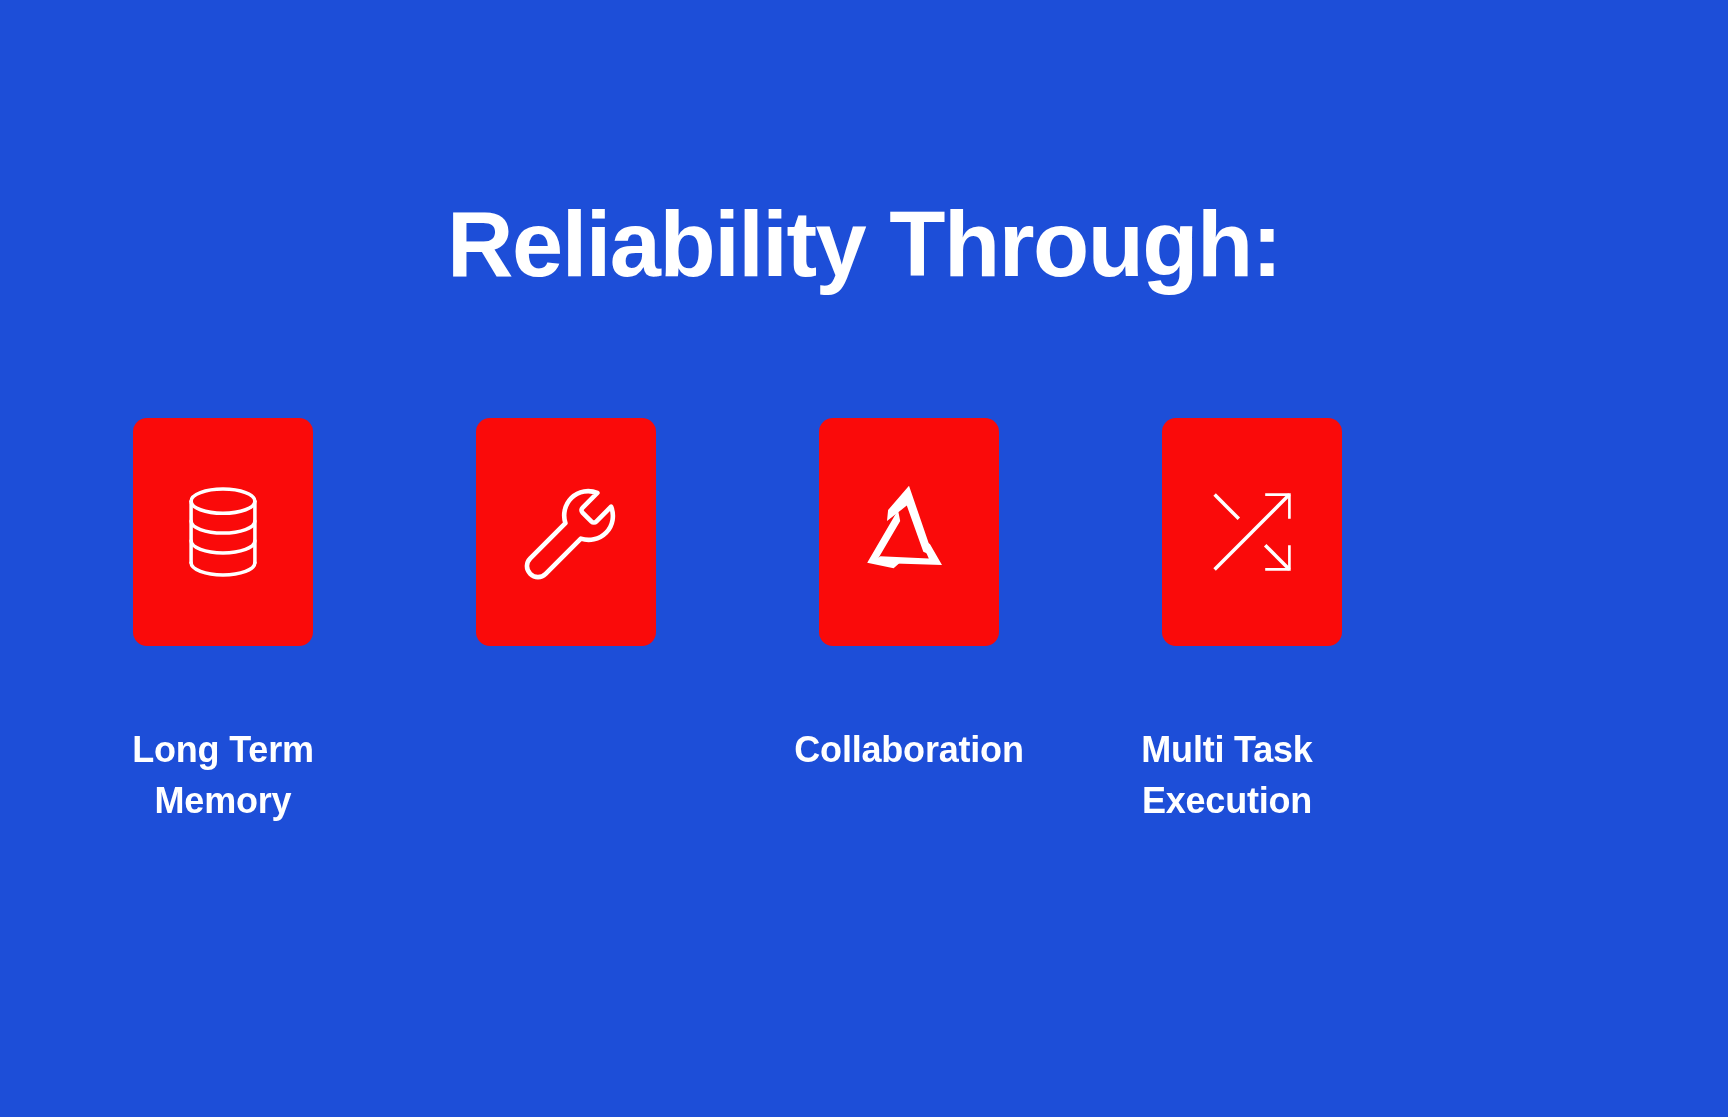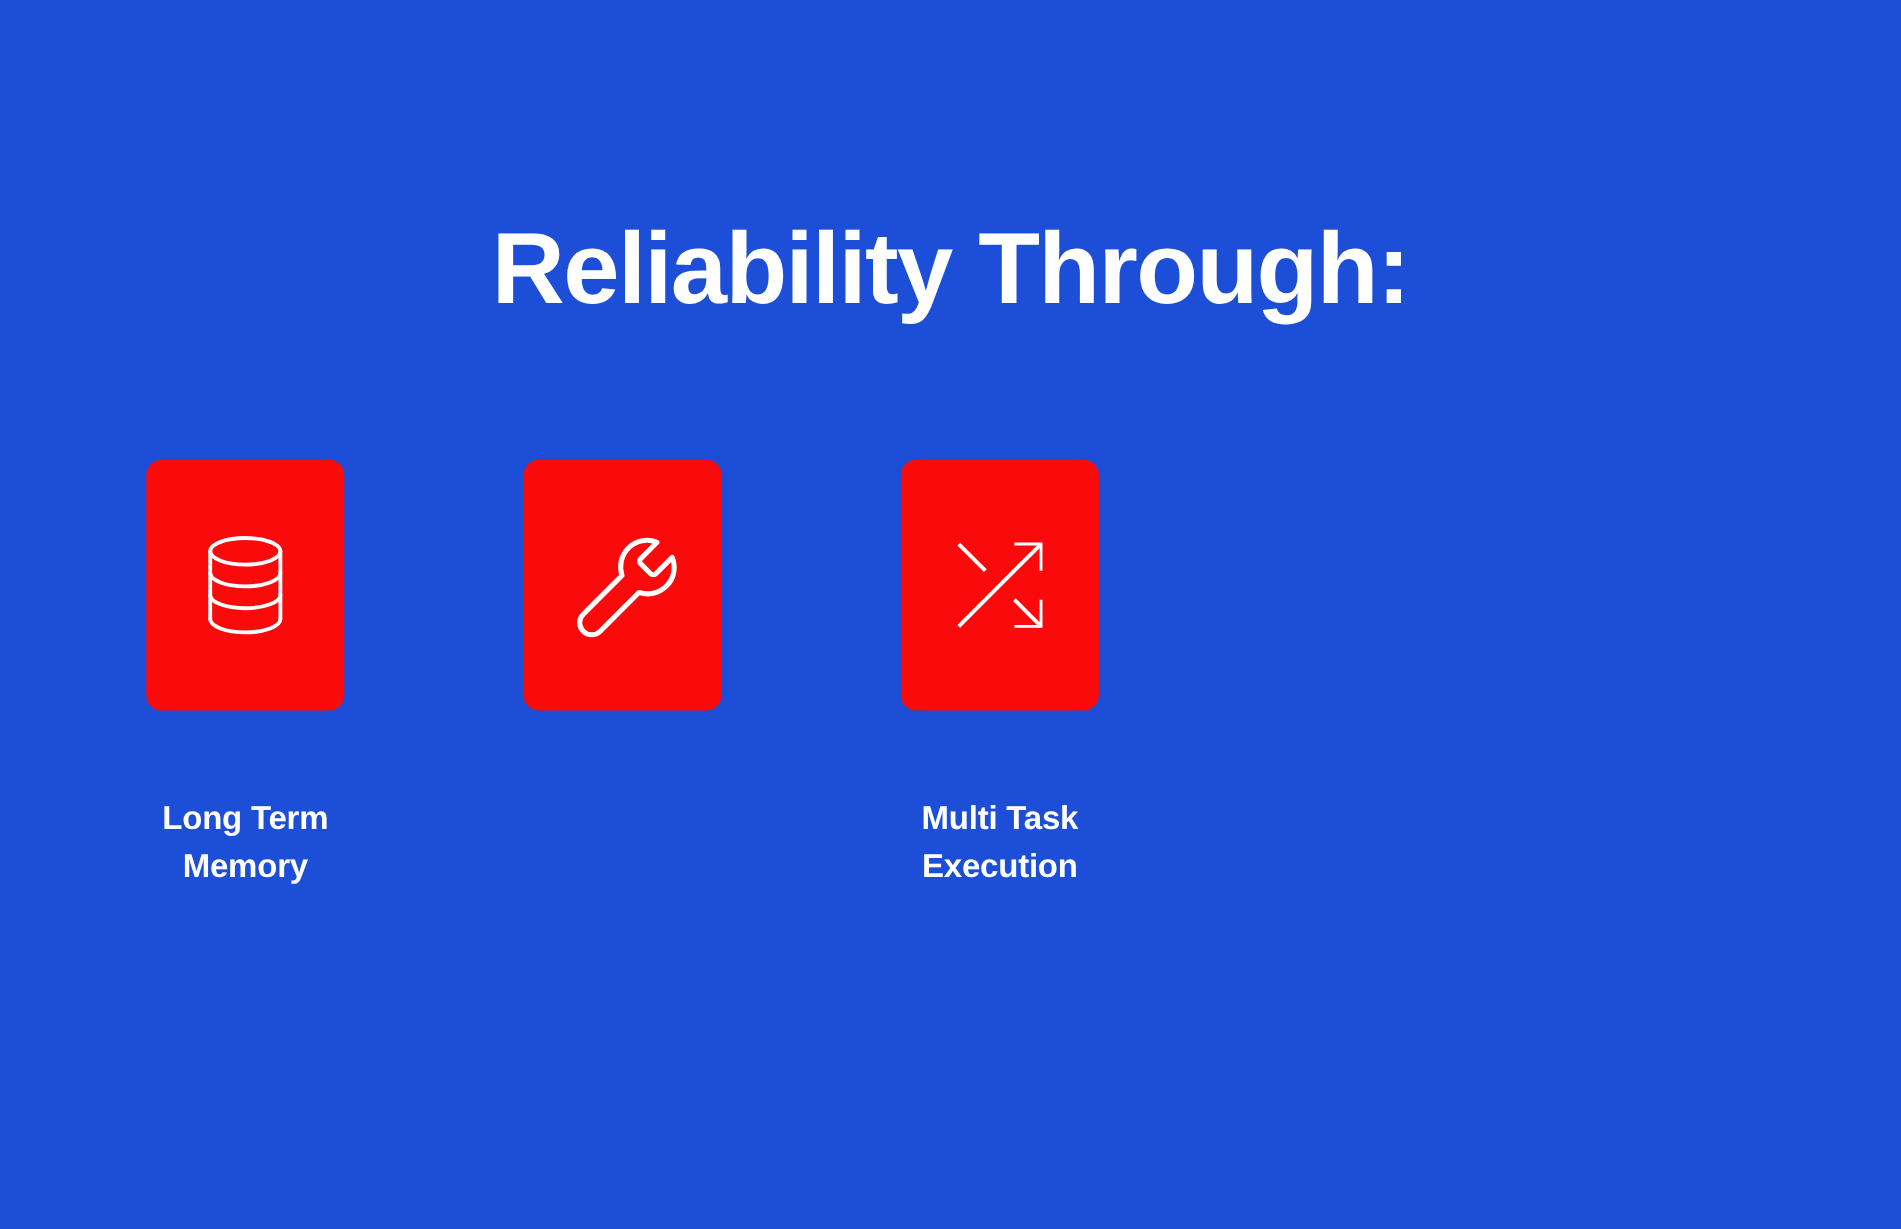--- a/index.html
+++ b/index.html
@@ -43,40 +43,40 @@
     justify-content: flex-start;
     align-items: flex-start;
   }
   .card {
     width: 180px;
     margin-right: 163px;
     display: flex;
     flex-direction: column;
     align-items: center;
   }
-  .card:last-child { margin-right: 0; }
+  .card:last-child { margin-right: 0; align-items: flex-end; }
   .card-tile {
     width: 180px;
     height: 228px;
     background: #fa0a0a;
     border-radius: 14px;
     display: flex;
     align-items: center;
     justify-content: center;
     box-sizing: border-box;
   }
   .card-icon {
     width: 110px;
     height: 110px;
     display: block;
   }
   .card-label {
     margin-top: 78px;
     color: #ffffff;
-    font-size: 30px;
+    font-size: 36px;
     font-weight: 700;
     line-height: 1.42;
     text-align: center;
     letter-spacing: -0.2px;
     white-space: pre-line;
     width: 230px;
   }
 </style>
 </head>
 <body>
@@ -105,20 +105,35 @@
     </div>
 
     <div class="card">
       <div class="card-tile">
         <svg class="card-icon" viewBox="0 0 100 100">
           <path d="M78.5 14.5 C71 11.5 61.5 12.5 55 19 C48.5 25.5 47 34.5 49.5 42 L17.5 74 C13.5 78 13.5 84 17.5 88 C21.5 92 27.5 92 31.5 88 L63.5 56 C71 58.5 80 57 86.5 50.5 C93 44 94 34.5 91 27 L77.5 40.5 C76.3 41.7 74.4 41.7 73.2 40.5 L65 32.3 C63.8 31.1 63.8 29.2 65 28 Z" fill="none" stroke="#ffffff" stroke-width="4.2" stroke-linejoin="round" stroke-linecap="round"></path>
         </svg>
       </div>
     </div>
 
+    <div class="card">
+      <div class="card-tile">
+        <svg class="card-icon" viewBox="0 0 100 100">
+          <g fill="#ffffff">
+
+            <path d="M50 8 L72 72 L63 68 L48 26 L30 40 L31 30 Z"></path>
+
+            <path d="M80 80 L16 78 L24 72 L68 74 L60 56 L69 61 Z"></path>
+
+            <path d="M12 78 L40 30 L42 40 L22 74 L44 76 L36 83 Z"></path>
+          </g>
+        </svg>
+      </div>
+      <div class="card-label">Collaboration</div>
+    </div>
 
     <div class="card">
       <div class="card-tile">
         <svg class="card-icon" viewBox="0 0 100 100">
           <g stroke="#ffffff" fill="none" stroke-width="3.2" stroke-linecap="butt">
 
             <path d="M16 84 L84 16"></path>
             <path d="M62 16 L84 16 L84 38" stroke-width="2.4"></path>
 
             <path d="M16 16 L38 38"></path>

